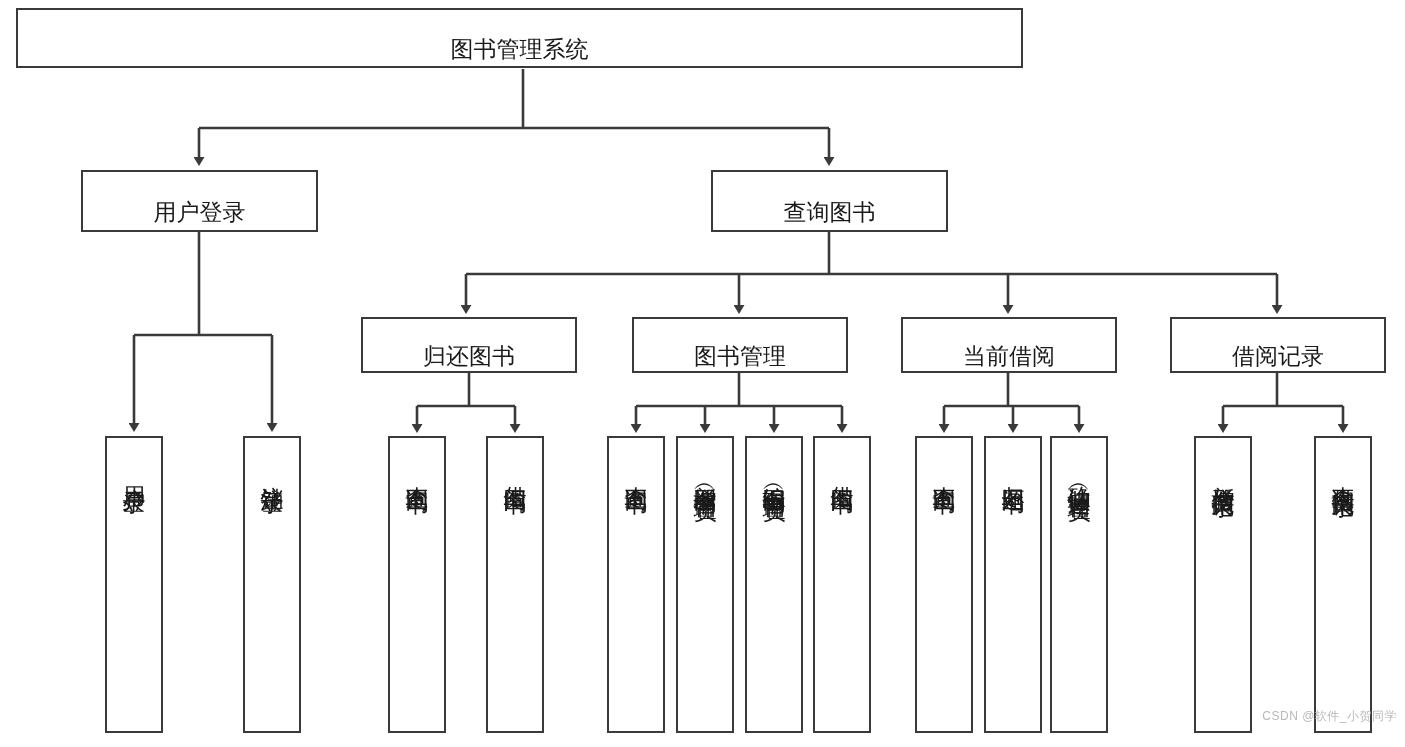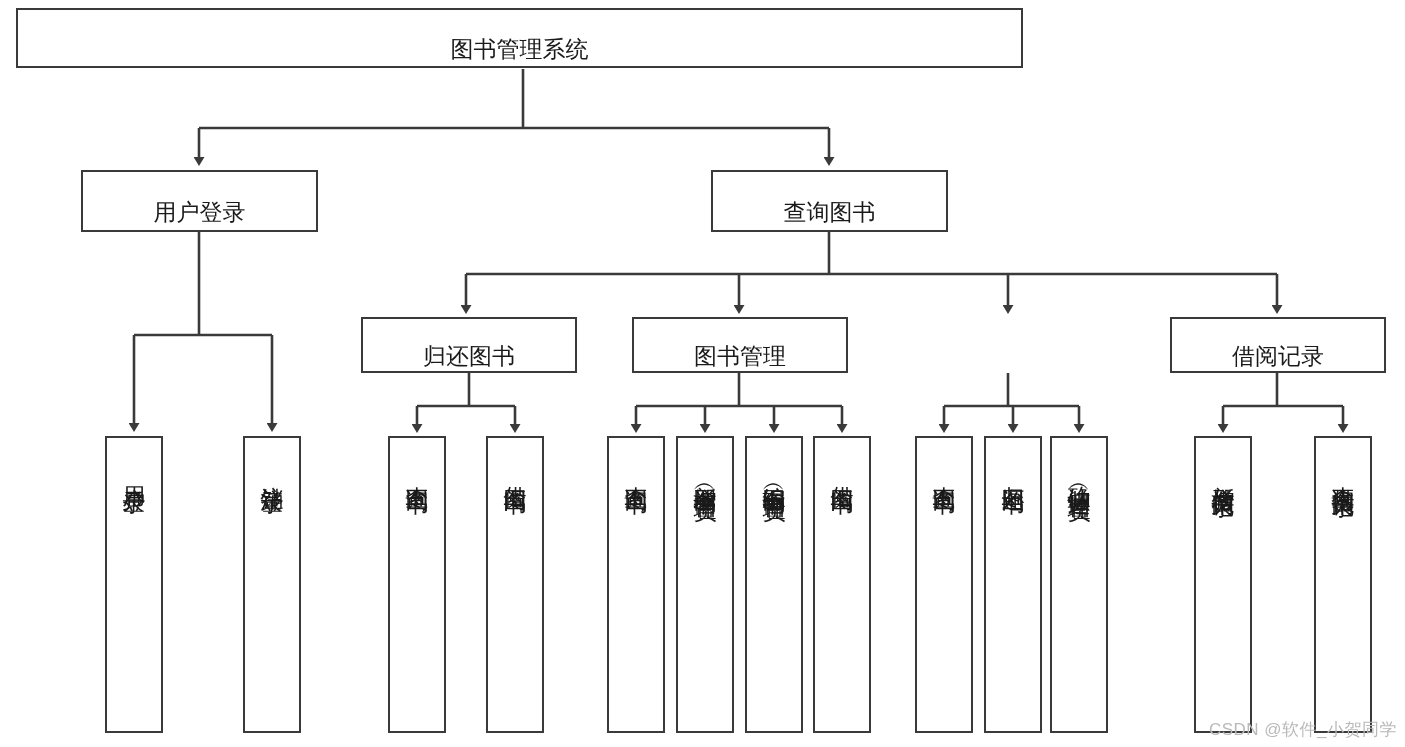--- a/index.html
+++ b/index.html
@@ -59,22 +59,22 @@
     writing-mode: vertical-rl;
     text-orientation: upright;
     font-size: 23px;
     letter-spacing: 2px;
     line-height: 1;
     white-space: nowrap;
   }
   .watermark {
     position: absolute;
     right: 8px;
-    bottom: 6px;
-    font-size: 17px;
+    bottom: 22px;
+    font-size: 12px;
     color: #b9b9b9;
     letter-spacing: 0.5px;
     white-space: nowrap;
     user-select: none;
   }
 </style>
 </head>
 <body>
 
 <div id="canvas">
@@ -142,20 +142,23 @@
   </div>
 
   <div class="node h" style="left:361px; top:317px; width:216px; height:56px;">
     <span class="label">归还图书</span>
   </div>
 
   <div class="node h" style="left:632px; top:317px; width:216px; height:56px;">
     <span class="label">图书管理</span>
   </div>
 
+  <div class="node h" style="left:901px; top:317px; width:216px; height:56px;">
+    <span class="label">当前借阅</span>
+  </div>
 
   <div class="node h" style="left:1170px; top:317px; width:216px; height:56px;font-family:Liberation Serif, serif;">
     <span class="label">借阅记录</span>
   </div>
 
   <div class="node v" style="left:105px; top:436px; width:58px; height:297px;">
     <span class="label">用户登录</span>
   </div>
   <div class="node v" style="left:243px; top:436px; width:58px; height:297px;">
     <span class="label">注销登录</span>

